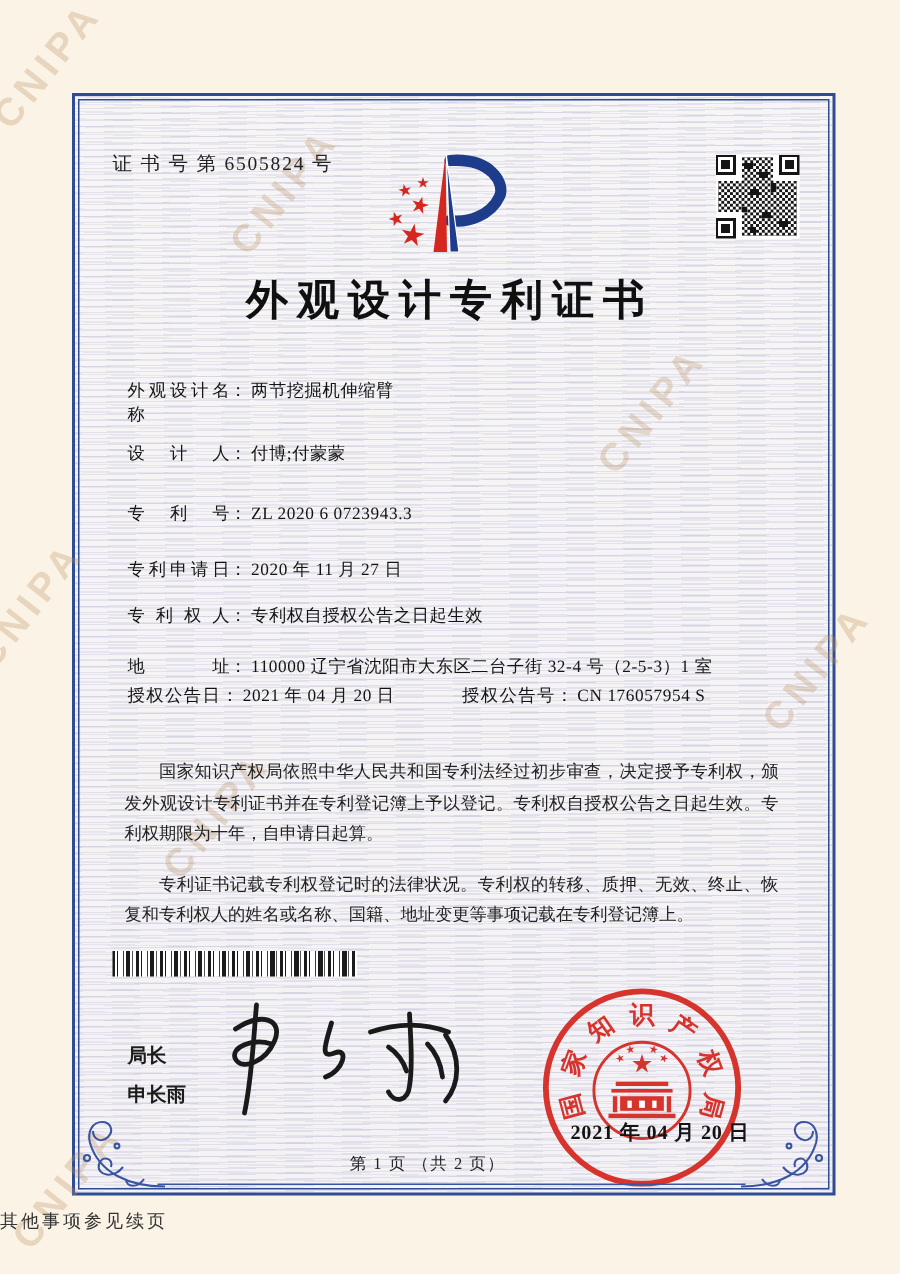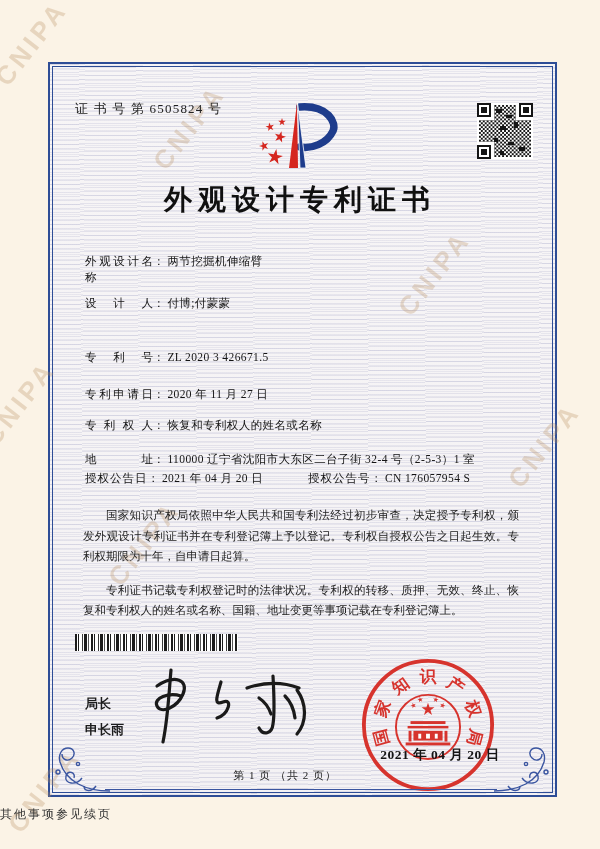--- a/index.html
+++ b/index.html
@@ -21,21 +21,21 @@
   .abs{position:absolute;}
   
   .certno{left:75px;top:100px;font-size:13px;letter-spacing:1.2px;color:#222;}
   .title{left:0;width:600px;top:181px;text-align:center;font-size:28px;font-weight:700;
          letter-spacing:6px;color:#101010;}
   
   .fields{left:85px;top:253px;width:445px;font-size:11.5px;color:#141414;}
   .frow{line-height:16px;}
   .flabel{display:inline-block;width:68px;text-align:justify;text-align-last:justify;vertical-align:top;}
   .fvalue{letter-spacing:0.4px;}
-  .mb1{margin-bottom:10px}.mb2{margin-bottom:38px}.mb3{margin-bottom:21px}
+  .mb1{margin-bottom:10px}.mb2{margin-bottom:24px}.mb3{margin-bottom:21px}
   .mb4{margin-bottom:15px}.mb5{margin-bottom:18px}.mb6{margin-bottom:2px}
   .addr .fvalue{display:inline-block;width:352px;line-height:17px;vertical-align:top;}
   .addr{line-height:17px;}
   .grant-right{position:absolute;left:223px;top:0;}
   .grant-row{position:relative;line-height:16px;}
   .glabel{letter-spacing:1px;text-align:right;}
   
   .paras{left:70px;top:492px;width:462px;font-size:11.5px;line-height:20.5px;
          text-align:justify;color:#222;}
   .paras p{margin:13px;text-indent:2em;}
@@ -130,29 +130,29 @@
       <div class="frow mb1">
         <span class="flabel">外观设计名称</span><span>：</span>
         <span class="fvalue">两节挖掘机伸缩臂</span>
       </div>
       <div class="frow mb2">
         <span class="flabel">设计人</span><span>：</span>
         <span class="fvalue">付博;付蒙蒙</span>
       </div>
       <div class="frow mb3">
         <span class="flabel">专利号</span><span>：</span>
-        <span class="fvalue">ZL 2020 3 426671.5</span>
+        <span class="fvalue">ZL 2020 6 0723943.3</span>
       </div>
       <div class="frow mb4">
         <span class="flabel">专利申请日</span><span>：</span>
         <span class="fvalue">2020 年 11 月 27 日</span>
       </div>
       <div class="frow mb5">
         <span class="flabel">专利权人</span><span>：</span>
-        <span class="fvalue">恢复和专利权人的姓名或名称</span>
+        <span class="fvalue">专利权自授权公告之日起生效</span>
       </div>
       <div class="frow addr mb6">
         <span class="flabel">地址</span><span>：</span>
         <span class="fvalue">110000 辽宁省沈阳市大东区二台子街 32-4 号（2-5-3）1 室</span>
       </div>
       <div class="grant-row">
         <span>
           <span class="glabel">授权公告日</span><span>：</span>
           <span class="fvalue">2021 年 04 月 20 日</span>
         </span>

